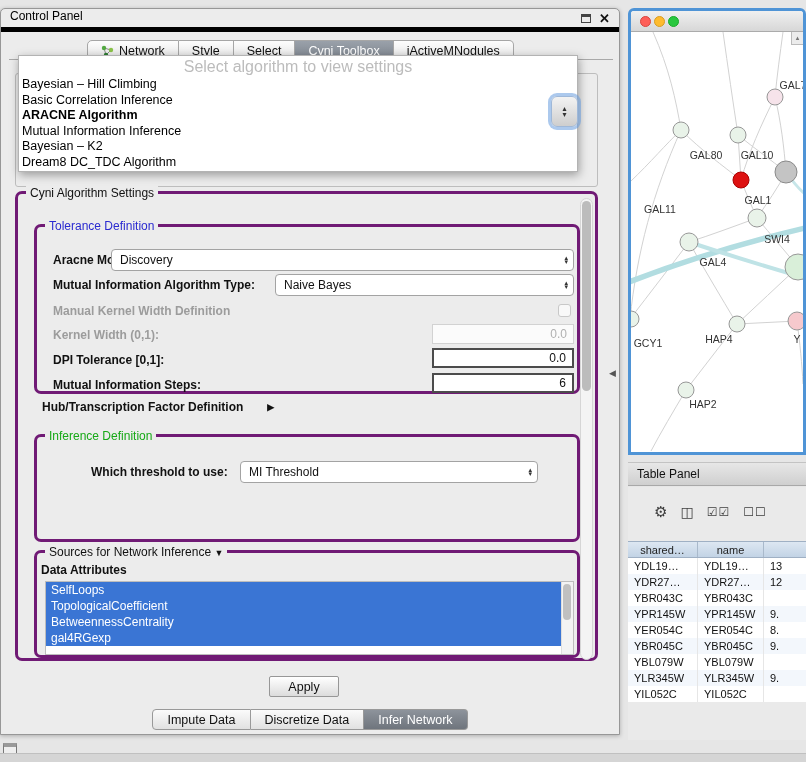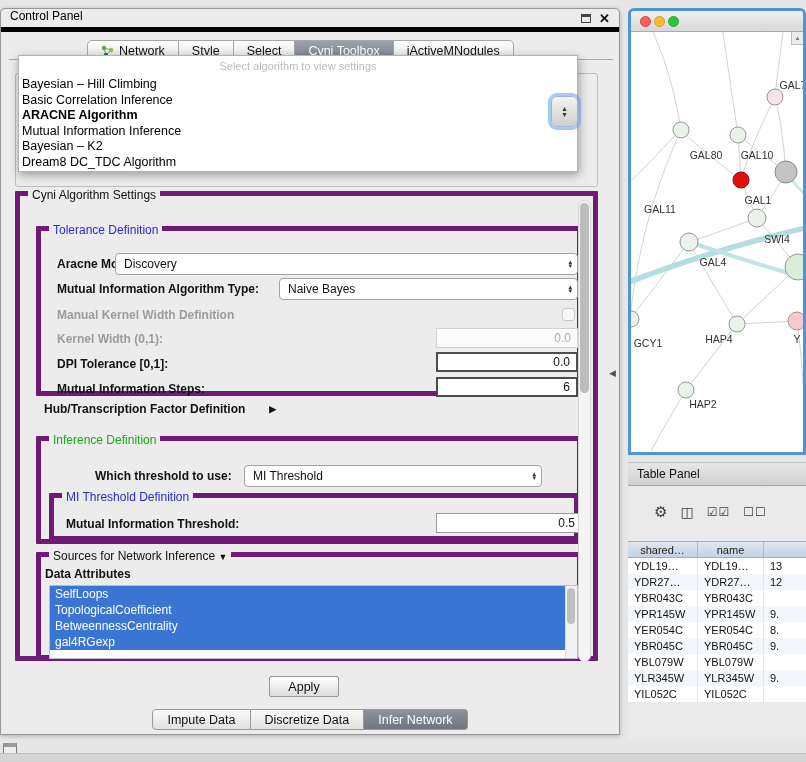--- a/index.html
+++ b/index.html
@@ -16,21 +16,21 @@
 
   
   #tabline{position:absolute;left:8px;top:50px;width:604px;height:1px;background:#a9a9a9}
   #tabs{position:absolute;left:86px;top:31px;display:flex;z-index:5}
   .tab{display:flex;align-items:center;gap:5px;padding:0 13px;height:21px;font-size:12.5px;background:linear-gradient(#fdfdfd,#e4e4e4);border:1px solid #a6a6a6;border-left:none;color:#111}
   .tab:first-child{border-left:1px solid #a6a6a6;border-radius:5px 0 0 5px}
   .tab:last-child{border-radius:0 5px 5px 0}
   .tab.active{background:linear-gradient(#9aa1aa,#7d848d);color:#fff}
 
   
-  .group{position:absolute;border:5px solid #701a75;border-radius:1px}
+  .group{position:absolute;border:3px solid #701a75;border-radius:7px}
   .gtitle{position:absolute;top:-8px;left:8px;background:#ececec;padding:0 4px;font-size:12px;color:#111;white-space:nowrap}
   .gtitle.blue{color:#2a2ad0}
   .gtitle.green{color:#17a917}
   #hidden-group{position:absolute;left:14px;top:64px;width:583px;height:114px;border:1px solid #bdbdbd;border-radius:3px}
   #settings-group{left:14px;top:182px;width:583px;height:470px}
   #algo-group{left:16px;top:30px;width:546px;height:170px}
   #thresh-group{left:16px;top:240px;width:546px;height:108px}
   #mi-group{left:8px;top:52px;width:530px;height:48px}
   #sources-group{left:16px;top:356px;width:546px;height:108px}
 
@@ -79,21 +79,21 @@
   #apply{position:absolute;left:268px;top:667px;width:70px;height:21px;border:1px solid #979797;border-radius:2px;background:linear-gradient(#ffffff,#dcdcdc);font-size:12.5px;display:flex;align-items:center;justify-content:center}
 
   #bottom-tabs{position:absolute;left:0;right:0;top:700px;display:flex;justify-content:center}
   .seg{padding:0 14px;height:21px;line-height:20px;font-size:12.5px;background:linear-gradient(#fbfbfb,#e1e1e1);border:1px solid #999;border-left:none;color:#111}
   .seg:first-of-type{border-left:1px solid #999;border-radius:4px 0 0 4px}
   .seg:last-of-type{border-radius:0 4px 4px 0}
   .seg.active{background:linear-gradient(#8d939b,#6f757d);color:#fff}
 
   
   #algo-popup{position:absolute;left:18px;top:55px;width:560px;height:117px;background:#fff;border:1px solid #b3b3b3;box-shadow:1px 3px 9px rgba(0,0,0,.35);z-index:40}
-  #algo-popup .ph{height:21px;line-height:21px;text-align:center;color:#bcbcbc;font-size:11px}
+  #algo-popup .ph{height:21px;line-height:21px;text-align:center;color:#bcbcbc;font-size:16px}
   .algo-option{height:15.5px;line-height:15.5px;padding-left:3px;font-size:12.5px;color:#000;white-space:nowrap}
   .algo-option.sel{font-weight:bold}
   #combo-btn{position:absolute;left:551px;top:96px;width:27px;height:31px;border-radius:6px;background:linear-gradient(#f3f3f3,#cecece);border:1px solid #9fb8d8;box-shadow:0 0 0 3px rgba(104,156,222,.55);z-index:45;display:flex;flex-direction:column;align-items:center;justify-content:center;font-size:8px;line-height:5.5px;color:#333}
 
   
   #net-win{position:absolute;left:628px;top:8px;width:178px;height:447px;border:3px solid #4f94d6;border-radius:6px 6px 0 0;background:#fff;overflow:hidden}
   #net-titlebar{height:21px;background:linear-gradient(#f0f0f0,#d7d7d7);border-bottom:1px solid #ababab;display:flex;align-items:center;gap:3px;padding-left:9px}
   .tl{width:11px;height:11px;border-radius:50%}
   .tl.red{background:#fe5f58;border:1px solid #d8453e}
   .tl.yellow{background:#febb2e;border:1px solid #d89c20}
@@ -214,25 +214,20 @@
 
       <span id="lbl-which" class="lbl">Which threshold to use:</span>
       <span id="combo-which" class="combo">
         <span>MI Threshold</span>
         <span class="car">
             <span>▴</span>
             <span>▾</span>
           </span>
       </span>
 
-      <div id="mi-group" class="group">
-        <span class="gtitle blue">MI Threshold Definition</span>
-        <span id="lbl-mithresh" class="lbl">Mutual Information Threshold:</span>
-        <input id="tf-mithresh" class="tf" readonly="" value="0.5" style="">
-      </div>
     </div>
 
     <div id="sources-group" class="group">
       <span class="gtitle">
         <span>Sources for Network Inference</span>
         <span class="tri">▼</span>
       </span>
       <span id="lbl-attrs">Data Attributes</span>
       <div id="attr-list">
 

